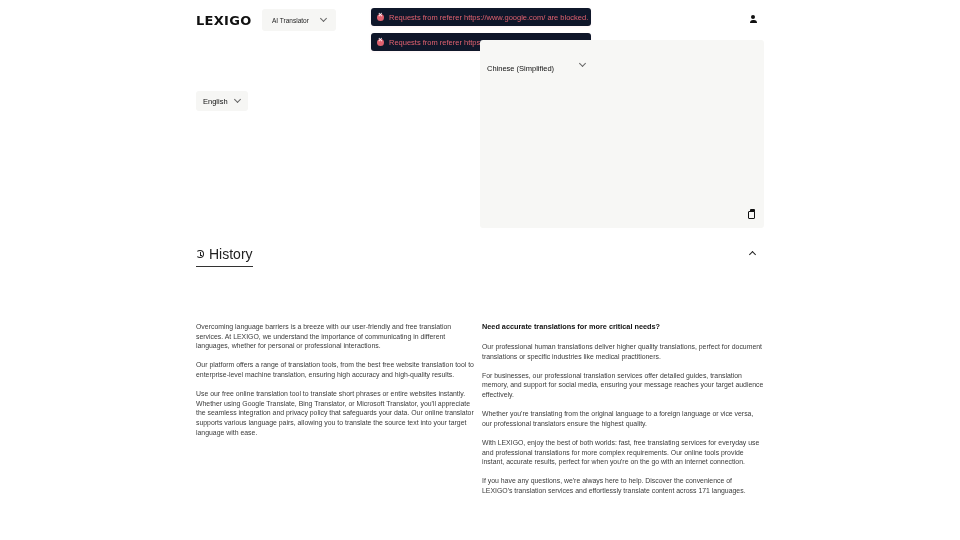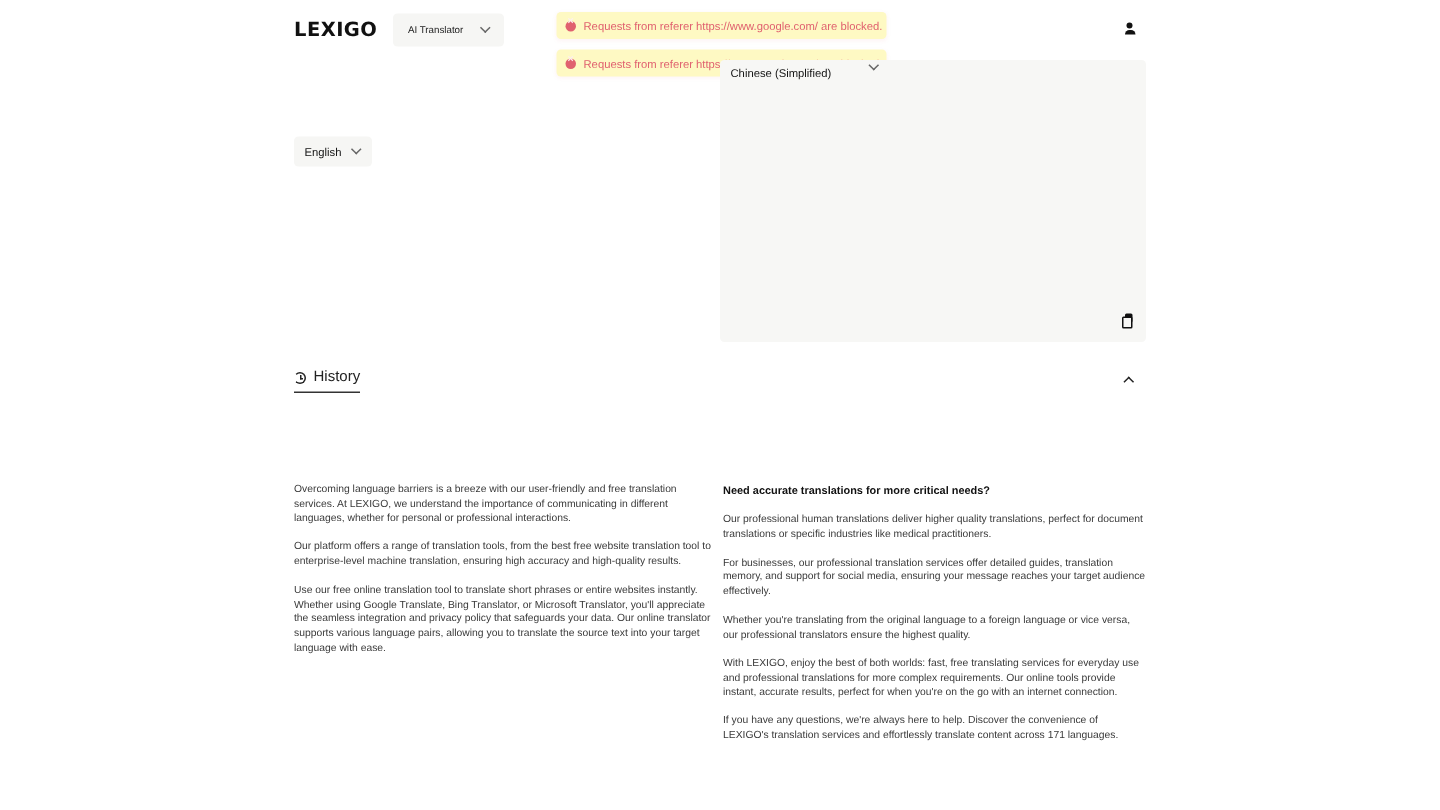--- a/index.html
+++ b/index.html
@@ -4,44 +4,44 @@
 <style>
   * { box-sizing: border-box; margin: 0; padding: 0; }
   html, body { width: 960px; height: 540px; overflow: hidden; background: #ffffff; }
   body { font-family: "Liberation Sans", sans-serif; color: #1a1a1a; position: relative; }
 
   .logo { position: absolute; left: 196px; top: 13px; font-family: "DejaVu Sans", sans-serif; font-weight: bold; font-size: 13px; letter-spacing: 0.3px; color: #111; }
   .product-select { position: absolute; left: 262px; top: 9px; width: 74px; height: 22px; background: #f6f6f4; border-radius: 3px; display: flex; align-items: center; padding-left: 10px; font-size: 6.5px; color: #222; cursor: pointer; }
   .chev { display: inline-block; width: 5px; height: 5px; border-right: 1px solid #666; border-bottom: 1px solid #666; transform: rotate(45deg); margin-left: 8px; margin-top: -3px; }
   .product-select .chev { margin-left: 12px; }
 
-  .toast { position: absolute; left: 371px; height: 18px; background: #fef9c3; border-radius: 3px; display: flex; align-items: center; padding: 0 8px 0 6px; font-size: 7.5px; color: #e0616f; box-shadow: 0 1px 3px rgba(224,97,111,0.08); white-space: nowrap; }
+  .toast { position: absolute; left: 371px; height: 18px; background: #0f172a; border-radius: 3px; display: flex; align-items: center; padding: 0 8px 0 6px; font-size: 7.5px; color: #e0616f; box-shadow: 0 1px 3px rgba(224,97,111,0.08); white-space: nowrap; }
   .toast.t1 { top: 8px; width: 220px; }
   .toast.t2 { top: 33px; width: 220px; }
   .toast-icon { width: 7px; height: 7px; border-radius: 50%; background: #e0616f; margin-right: 5px; position: relative; flex: none; }
   .toast-icon::after { content: "×"; position: absolute; left: 1.3px; top: -2.2px; font-size: 7px; color: #fdeff1; font-weight: bold; }
 
   .user-btn { position: absolute; left: 745px; top: 11px; width: 16px; height: 16px; display: flex; align-items: center; justify-content: center; cursor: pointer; }
   .user-icon { position: relative; width: 7px; height: 8px; }
   .user-icon::before { content: ""; position: absolute; left: 1.5px; top: 0; width: 4px; height: 4px; background: #111; border-radius: 50%; }
   .user-icon::after { content: ""; position: absolute; left: 0; top: 4.5px; width: 7px; height: 3.5px; background: #111; border-radius: 3px 3px 0 0; }
 
   .src-lang { position: absolute; left: 196px; top: 47px; width: 52px; height: 20px; background: #f6f6f4; border-radius: 3px; display: flex; align-items: center; padding-left: 7px; font-size: 7.5px; color: #111; cursor: pointer; margin-top: 44px; }
   .src-lang .chev { margin-left: 7px; }
   .src-area { position: absolute; left: 196px; top: 70px; width: 280px; height: 140px; border: none; outline: none; resize: none; background: transparent; font-family: "Liberation Sans", sans-serif; font-size: 8px; }
   .counter { position: absolute; left: 441px; top: 209px; font-size: 7.5px; color: #b5b5b5; margin-left: 45px; }
 
   .out-panel { position: absolute; left: 480px; top: 40px; width: 284px; height: 188px; background: #f7f7f5; border-radius: 3px; }
-  .tgt-lang { position: absolute; left: 7px; top: 4px; display: flex; font-size: 7.5px; color: #111; cursor: pointer; gap: 19px; }
+  .tgt-lang { position: absolute; left: 7px; top: 24px; display: flex; font-size: 7.5px; color: #111; cursor: pointer; gap: 19px; }
   .tgt-lang .chev { margin-left: 7px; }
   .copy-btn { position: absolute; left: 268px; top: 169px; width: 8px; height: 9px; cursor: pointer; }
   .copy-btn::before { content: ""; position: absolute; left: 2px; top: 0; width: 5px; height: 6px; background: #111; border-radius: 1px; }
   .copy-btn::after { content: ""; position: absolute; left: 0; top: 2px; width: 5px; height: 6px; border: 1px solid #111; background: #f7f7f5; border-radius: 1px; }
 
-  .history-tab { position: absolute; left: 196px; top: 246px; display: flex; align-items: center; padding-bottom: 4px; border-bottom: 1px solid #333; font-size: 10px; color: #222; cursor: pointer; }
+  .history-tab { position: absolute; left: 196px; top: 246px; display: flex; align-items: center; padding-bottom: 4px; border-bottom: 1px solid #333; font-size: 14px; color: #222; cursor: pointer; }
   .history-icon { width: 8px; height: 8px; border: 1.3px solid #222; border-radius: 50%; border-left-color: transparent; margin-right: 5px; position: relative; }
   .history-icon::after { content: ""; position: absolute; left: 2.5px; top: 1px; width: 1.5px; height: 2.5px; border-left: 1px solid #222; border-bottom: 1px solid #222; }
   .collapse-btn { position: absolute; left: 748px; top: 249px; width: 8px; height: 8px; cursor: pointer; }
   .collapse-btn::after { content: ""; position: absolute; left: 1.5px; top: 2.5px; width: 4px; height: 4px; border-left: 1.2px solid #222; border-top: 1.2px solid #222; transform: rotate(45deg); }
 
   .info-col { position: absolute; top: 322px; width: 282px; font-size: 6.9px; line-height: 9.6px; color: #3a3a3a; }
   .info-col.left { left: 196px; }
   .info-col.right { left: 482px; }
   .info-col h2 { font-size: 7.3px; font-weight: bold; color: #111; margin-bottom: 10px; line-height: 10px; }
   .info-col p { margin-bottom: 9.6px; }

